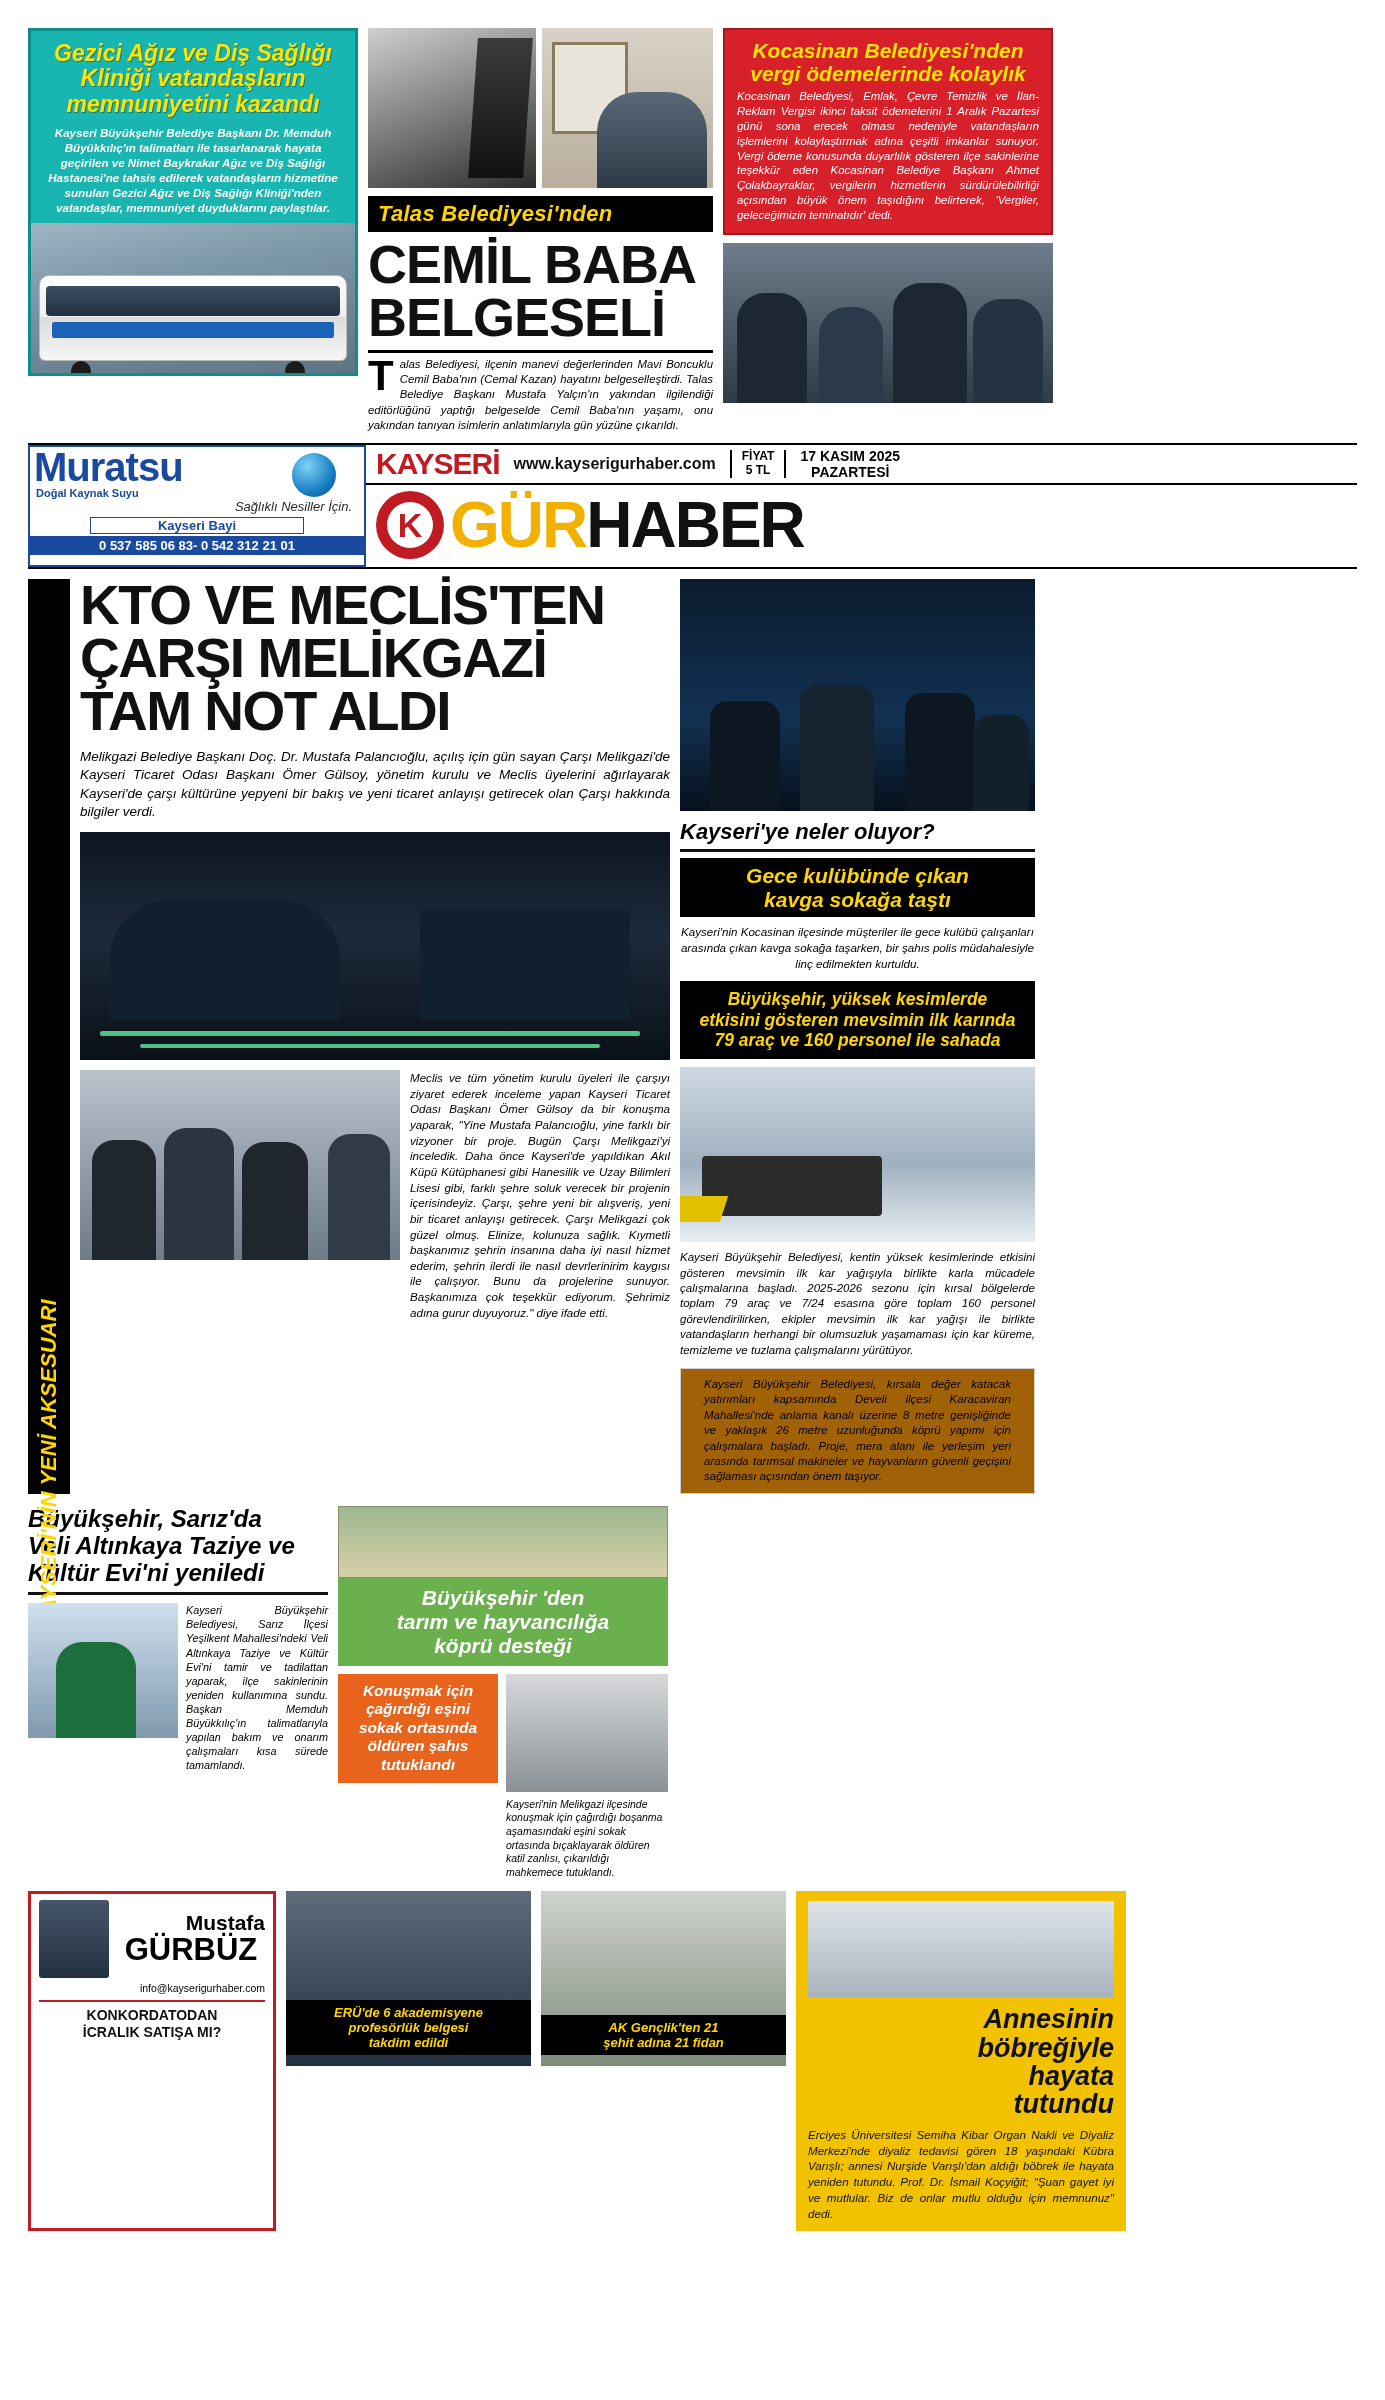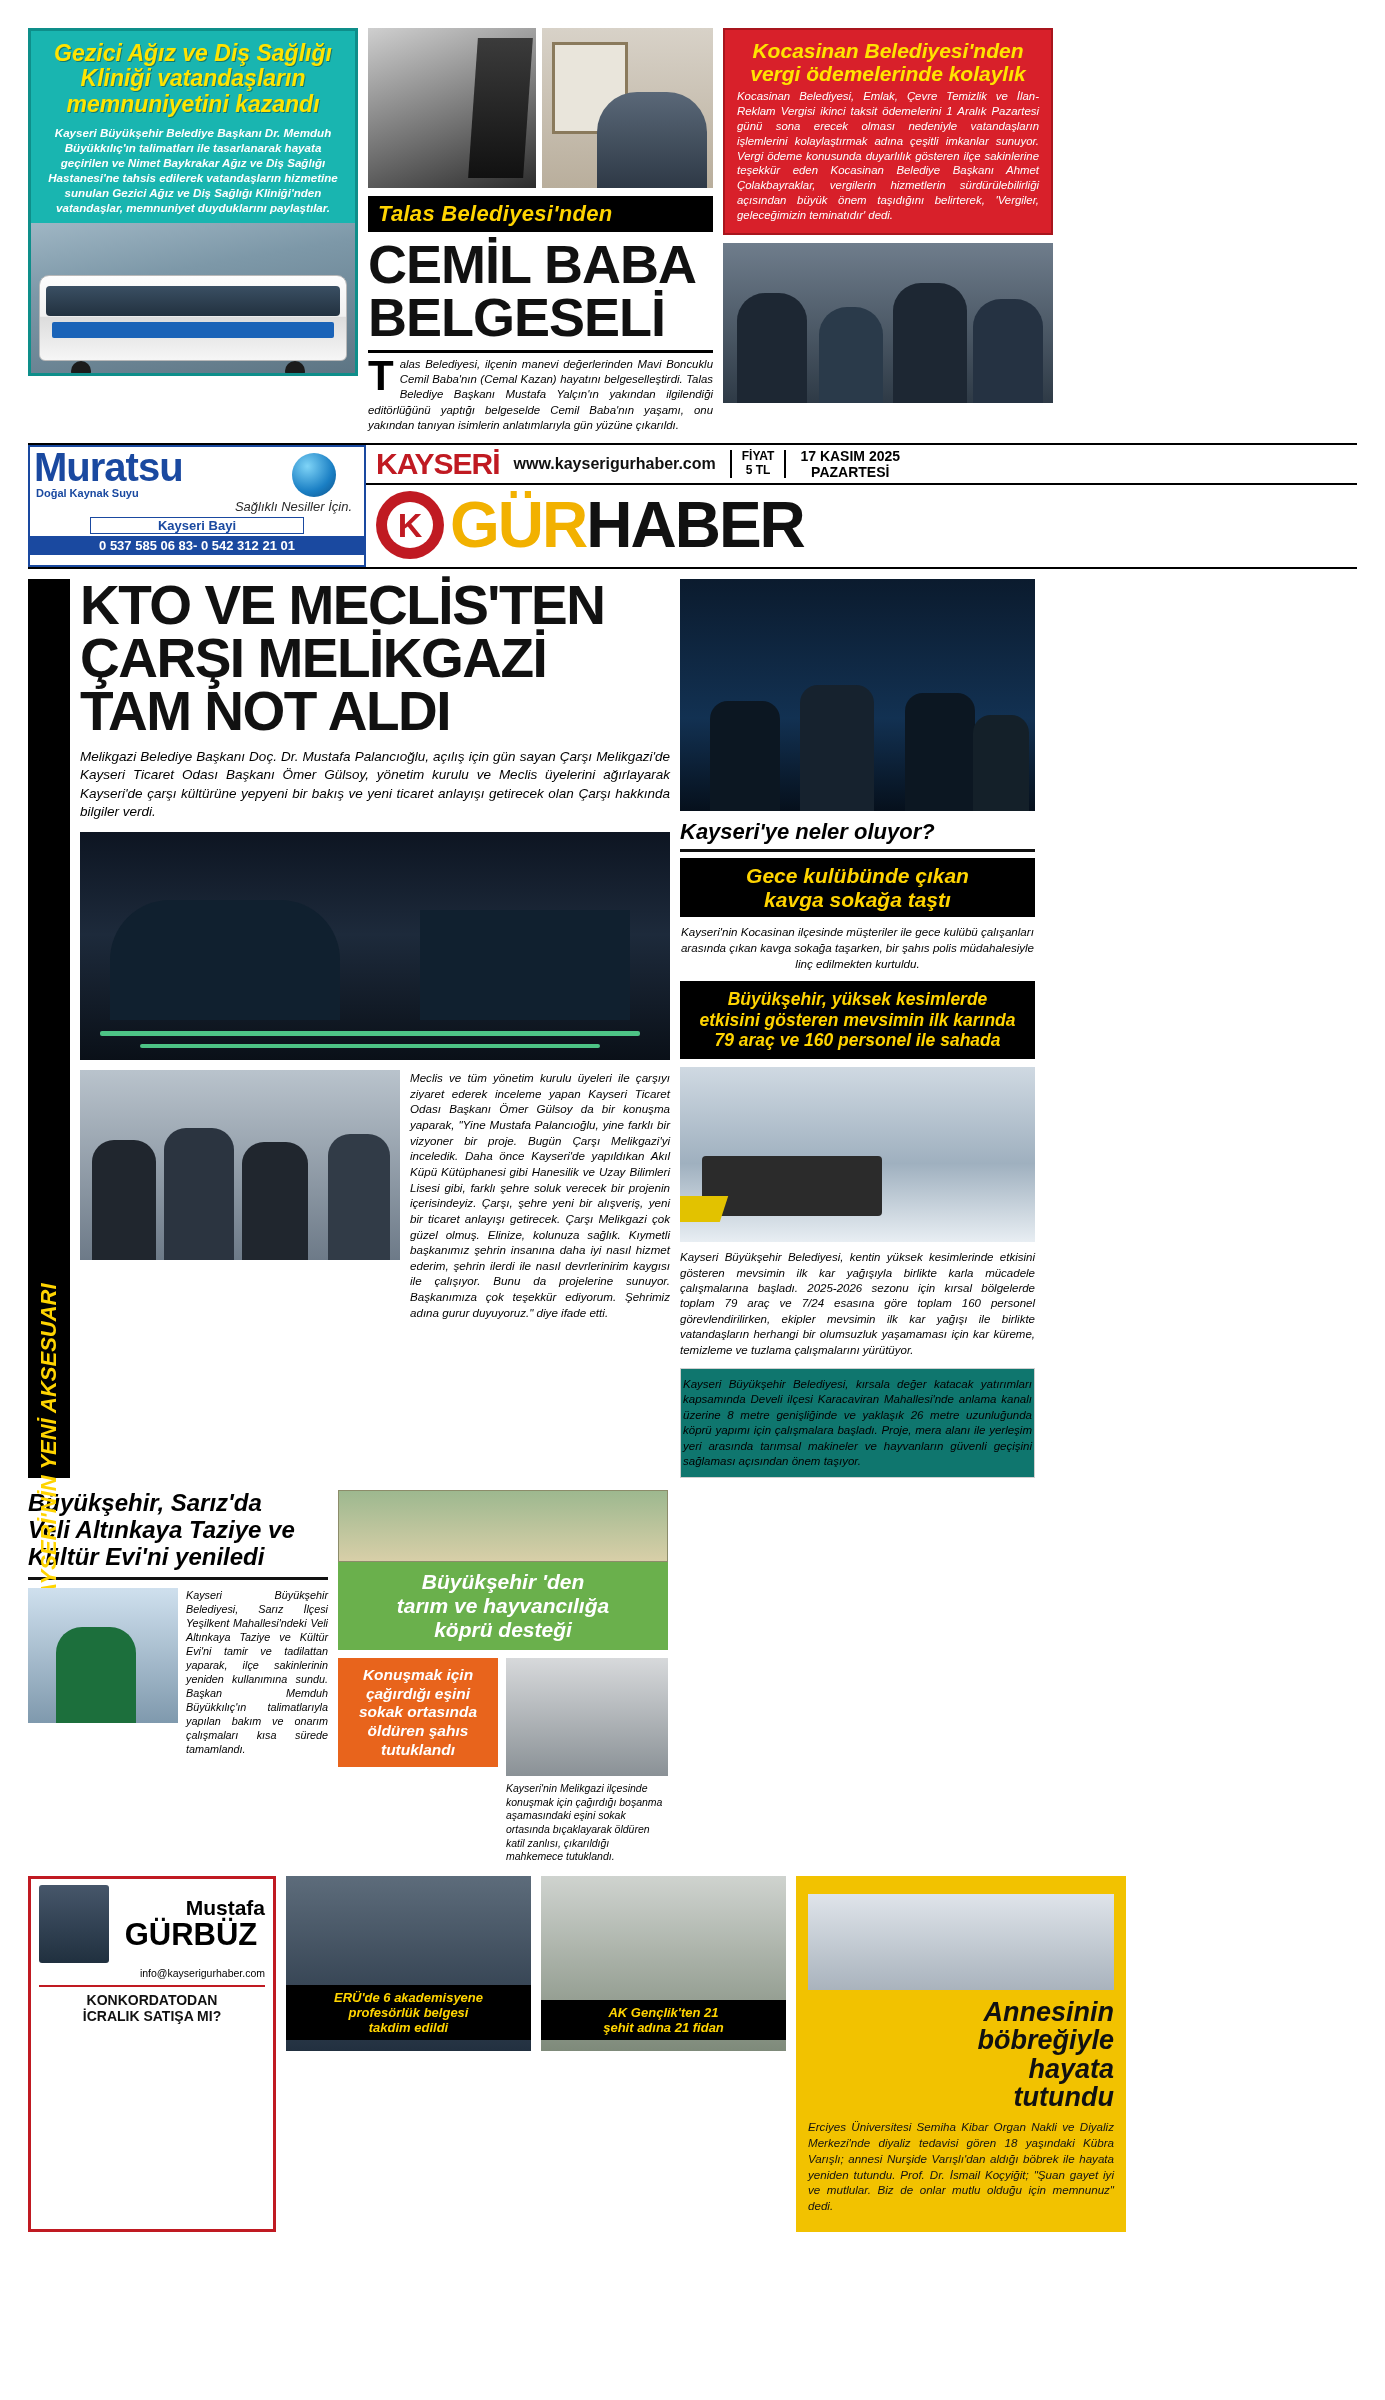--- a/index.html
+++ b/index.html
@@ -250,21 +250,21 @@
     background: linear-gradient(180deg,#cfd9e2 0%,#9fb0bf 55%,#e8eef3 100%);
     position:relative; overflow:hidden;
   }
   .truck{
     position:absolute; left:22px; bottom:26px; width:180px; height:60px;
     background:#2b2b2b; border-radius:4px;
   }
   .truck:after{content:"";position:absolute;left:-28px;bottom:-6px;width:50px;height:26px;background:#e2c200;transform:skewX(-18deg);}
   .rc-p2{ font-size:11.5px; line-height:1.34; font-style:italic; text-align:justify; margin-top:8px;}
   .rc-box3{
-    margin-top:10px; background:#0f766e; border:1px solid #cfcfcf; padding:8px 2px;
+    margin-top:10px; background:#a16207; border:1px solid #cfcfcf; padding:8px 23px;
     font-size:11.5px; line-height:1.34; font-style:italic; text-align:justify;
   }
 
   
   .band3 { display:flex; gap:10px; margin-top:12px; }
   .b3-left { width: 300px; }
   .b3-title{
     font-size: 24px; line-height:1.12; font-weight:bold; font-style:italic;
     border-bottom:3px solid #111; padding-bottom:6px;
   }
@@ -310,21 +310,21 @@
     border-top:2px solid #c01a22; margin-top:6px; padding-top:5px;
     font-size:14px; font-weight:bold; color:#111; line-height:1.15;
   }
   .b4-photo{ position:relative; overflow:hidden;}
   .b4-cap{
     position:absolute; left:0; right:0; bottom:11px; background:#000; color:#ffd400;
     font-size:13px; font-weight:bold; font-style:italic; text-align:center;
     padding:5px 6px; line-height:1.16;
   }
   .yellowcol{
-    width: 330px; background:#f2c200; padding:18px 12px; color:#111;
+    width: 330px; background:#f2c200; padding:10px 12px; color:#111;
   }
   .yellowcol .t{
     font-size:27px; font-weight:bold; font-style:italic; text-align:right; line-height:1.05;
     color:#111;
   }
   .yellowcol .photo{ height:96px; background:linear-gradient(180deg,#dfe4ea,#a9b3bd); margin-bottom:8px;}
   .yellowcol .p{ font-size:11.6px; line-height:1.36; font-style:italic; text-align:justify; margin-top:8px;}
 </style>
 </head>
 <body>

